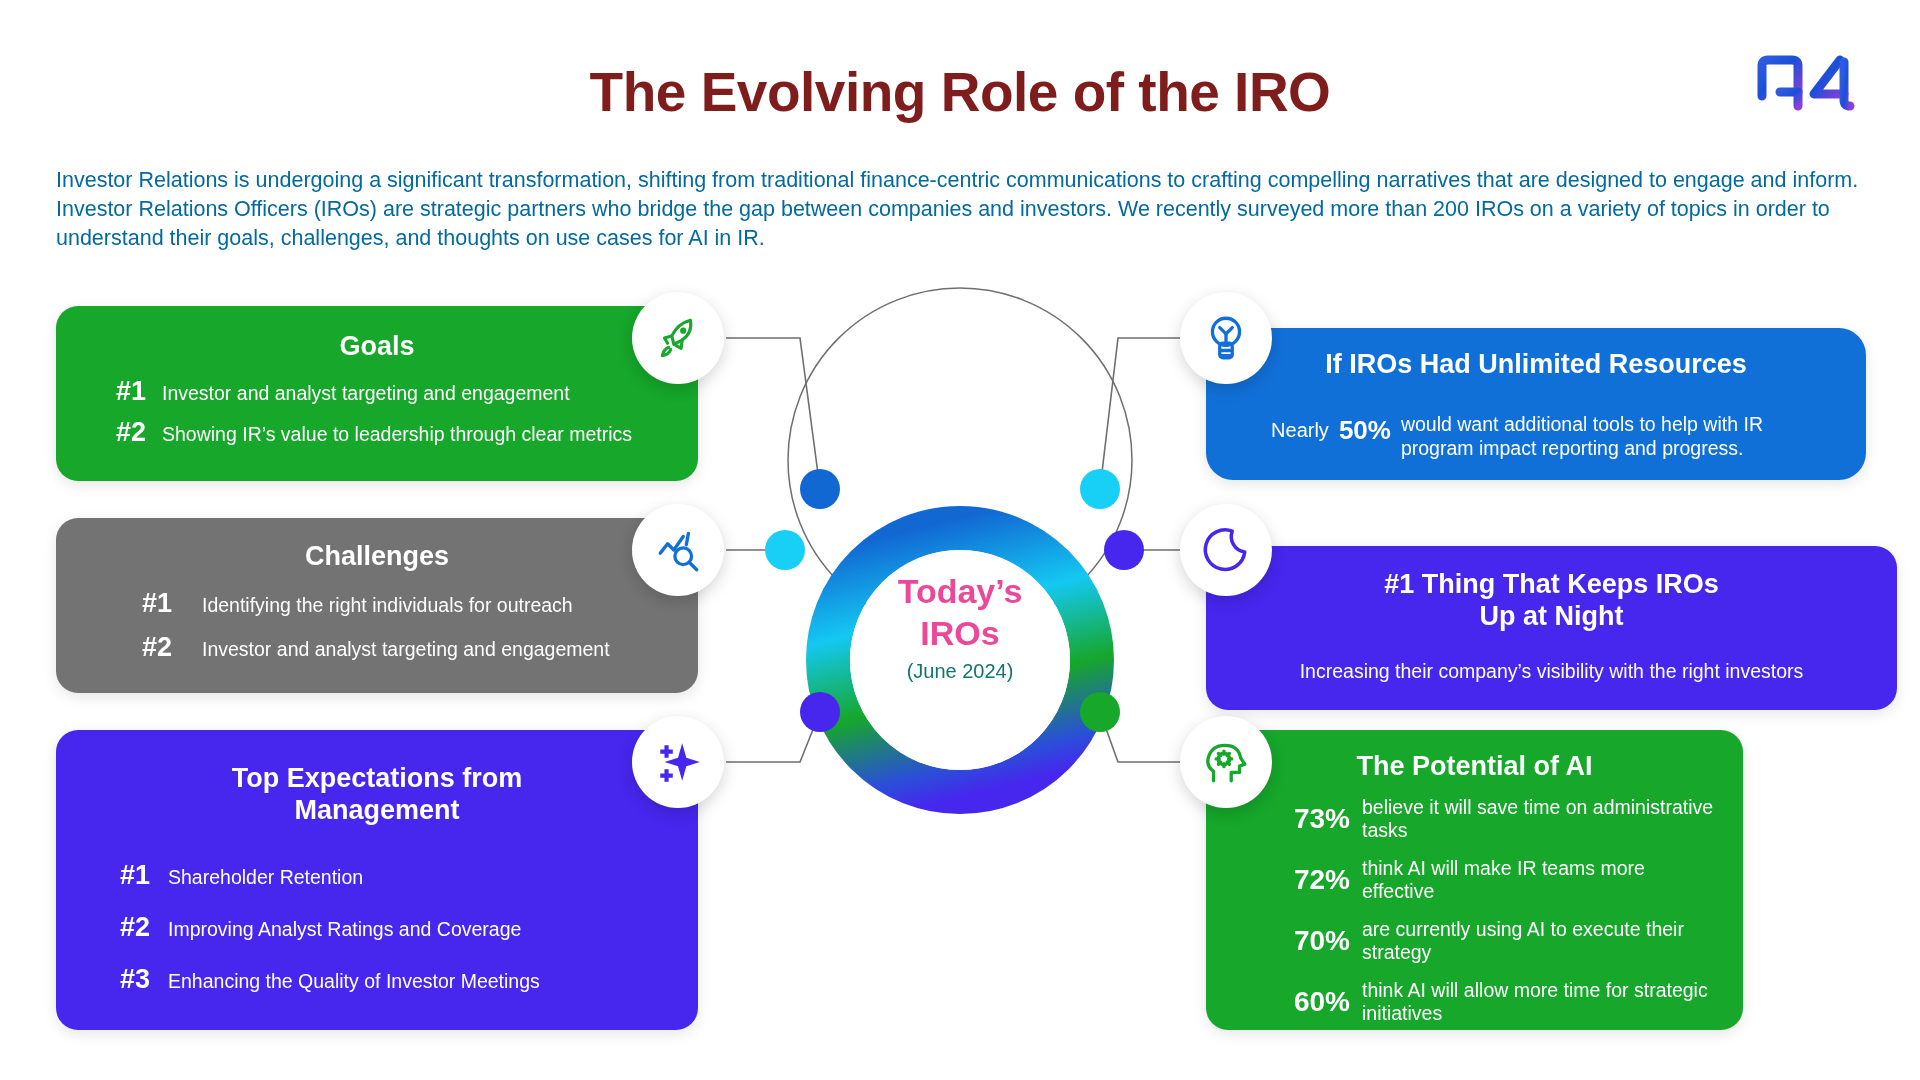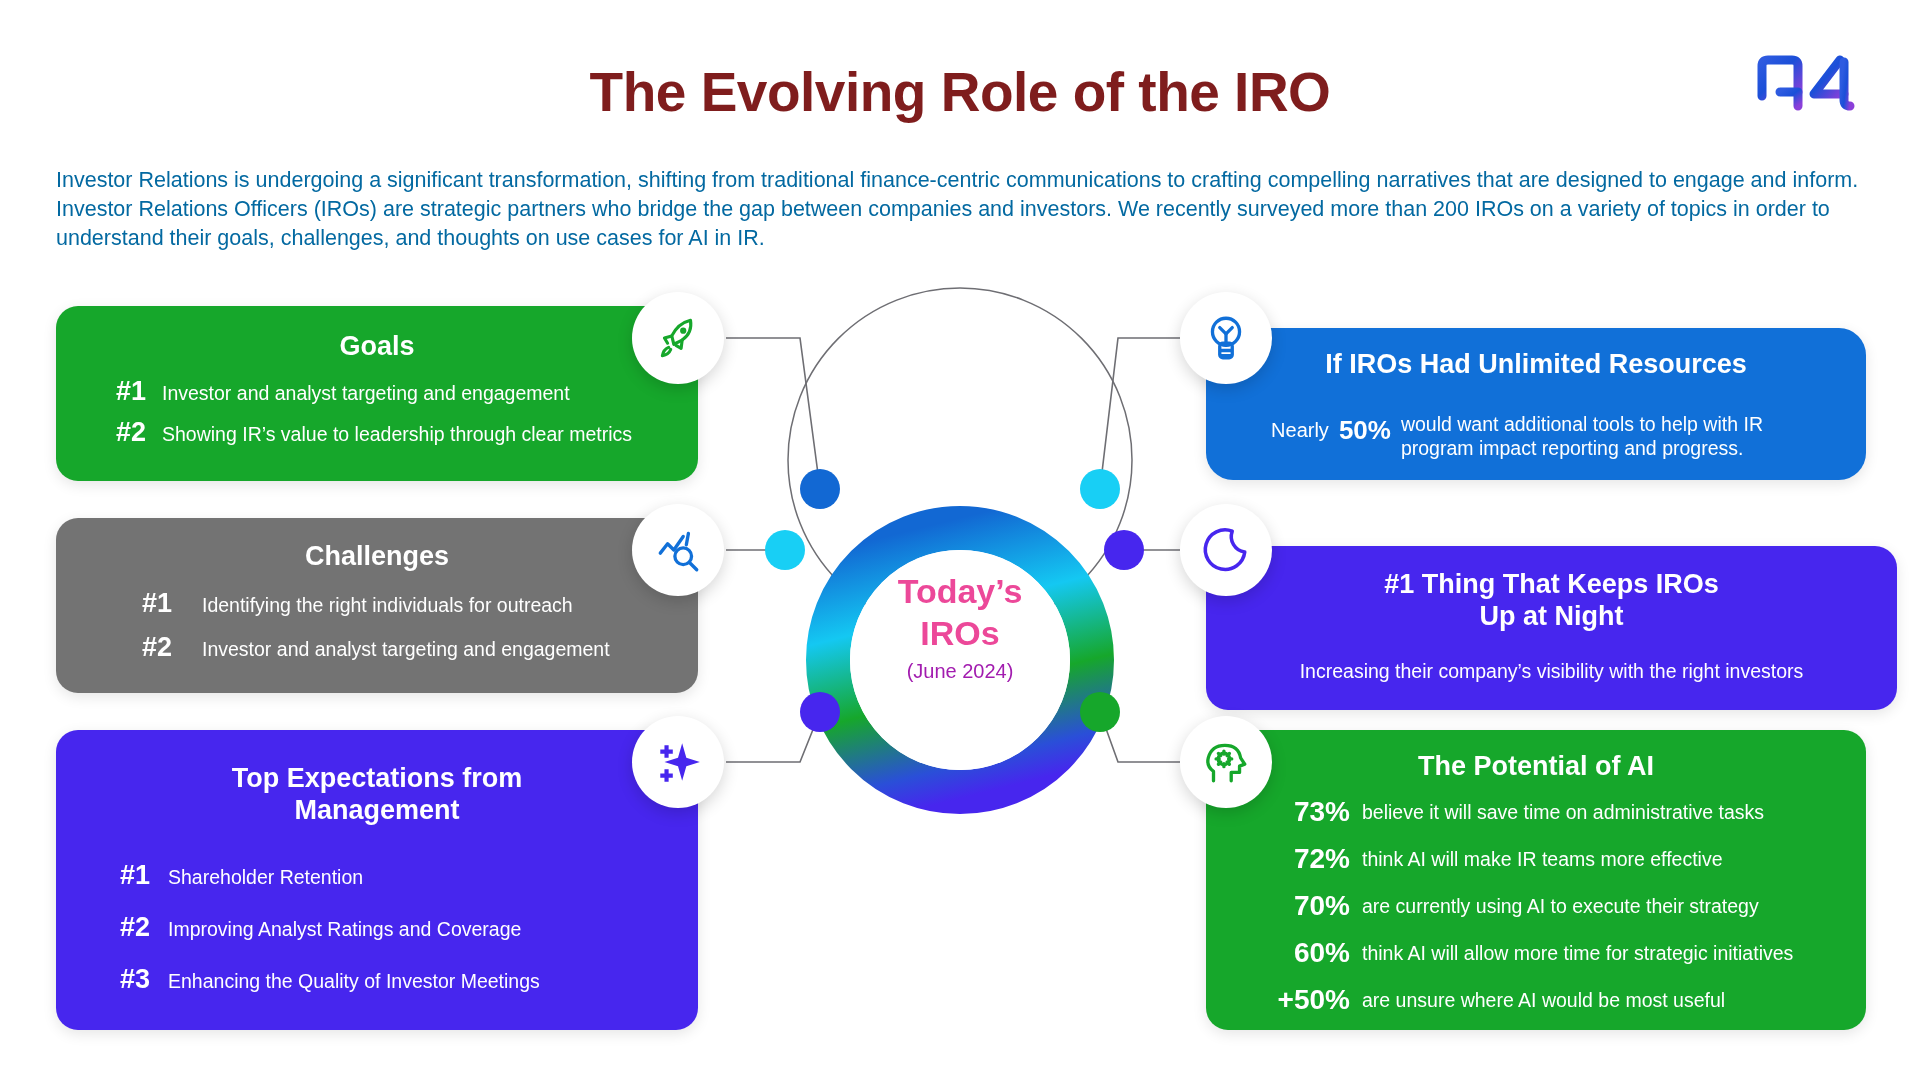--- a/index.html
+++ b/index.html
@@ -62,21 +62,21 @@
     display:flex;align-items:center;justify-content:center;
     margin-top:20px;gap:10px;
   }
   #card-resources .pre{font-size:20px;}
   #card-resources .big{font-size:26px;font-weight:bold;}
   #card-resources .post{font-size:19.5px;line-height:24px;max-width:400px;margin-top:12px;}
 
   #card-night{left:1206px;top:534px;width:691px;height:164px;background:#4726EE;padding:22px 26px 0 26px;margin-top:12px;}
   #card-night .sub{font-size:19.5px;text-align:center;margin-top:28px;}
 
-  #card-ai{left:1206px;top:730px;width:660px;height:300px;background:#16A72B;padding:20px 26px 0 26px;}
+  #card-ai{left:1206px;top:730px;width:537px;height:300px;background:#16A72B;padding:20px 26px 0 26px;}
   #card-ai .rows{margin-top:14px;gap:15px;}
   #card-ai .row{align-items:center;}
   #card-ai .pct{font-size:28px;font-weight:bold;width:118px;text-align:right;flex:0 0 auto;}
   #card-ai .pctxt{font-size:19.5px;margin-left:12px;}
 
   
   .bubble{
     position:absolute;width:92px;height:92px;border-radius:50%;
     background:#ffffff;
     box-shadow:0 5px 16px rgba(0,0,0,.16);
@@ -93,21 +93,21 @@
 
   
   .hub{position:absolute;left:752px;top:452px;width:416px;height:416px;}
   .hub-center-text{
     position:absolute;left:0;right:0;top:118px;text-align:center;
     color:#ec4899;font-weight:bold;font-size:34px;line-height:42px;
     pointer-events:none;
   }
   .hub-date{
     position:absolute;left:0;right:0;top:208px;text-align:center;
-    color:#a21caf;font-weight:normal;font-size:20px;
+    color:#0f766e;font-weight:normal;font-size:20px;
     pointer-events:none;
   }
   .connectors{position:absolute;left:0;top:0;width:1920px;height:1080px;pointer-events:none;}
 </style>
 </head>
 <body>
 
 <div class="page">
 
   <div class="title">The Evolving Role of the IRO</div>

